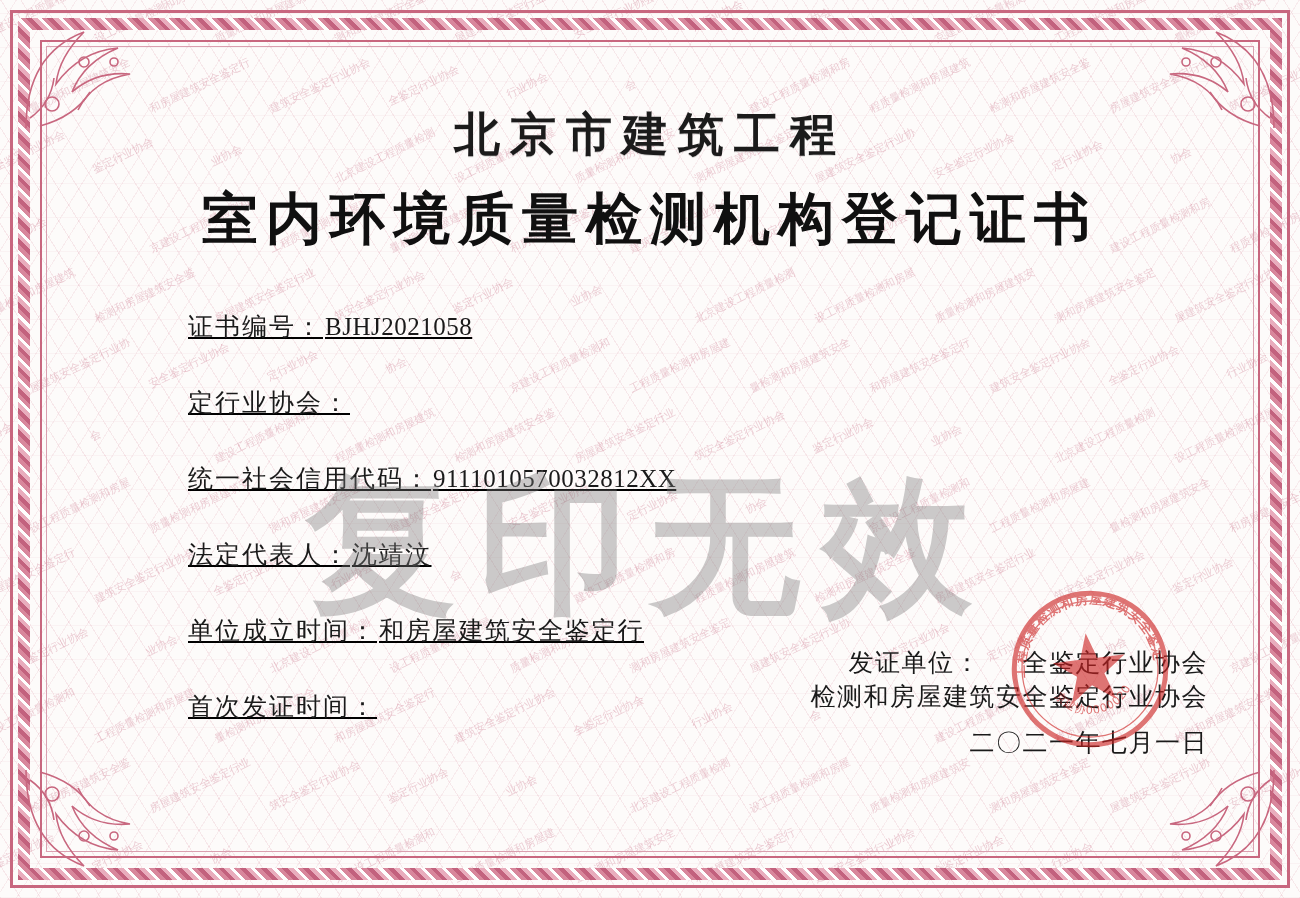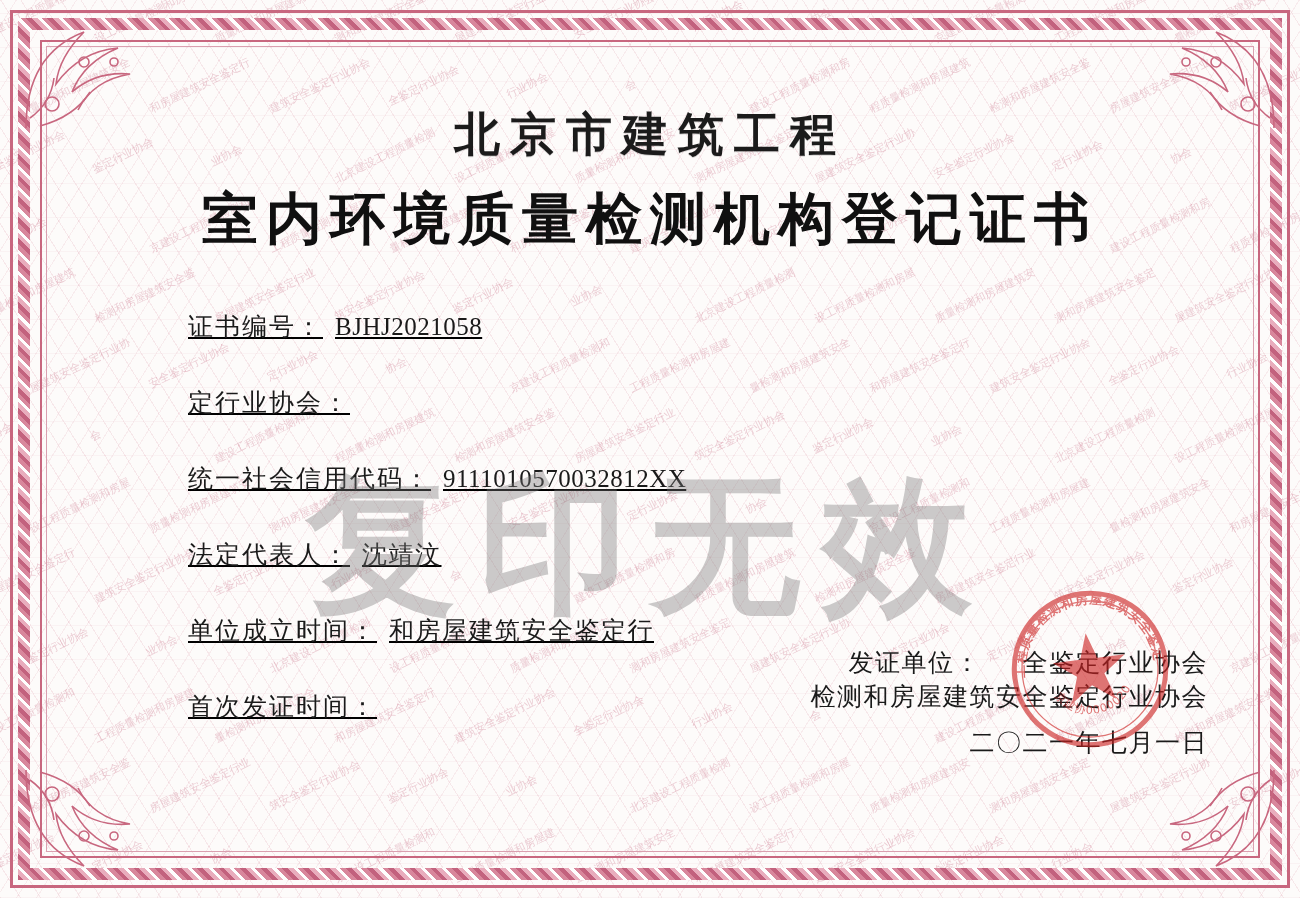--- a/index.html
+++ b/index.html
@@ -139,21 +139,21 @@
     font-size: 25px;
     color: #1a1a1a;
     letter-spacing: 1.2px;
   }
   .field-label {
     white-space: nowrap;
     letter-spacing: 2px;
   }
   .field-value {
     white-space: nowrap;
-    margin-left: 12px;
+    margin-left: 2px;
     letter-spacing: 1.5px;
   }
   .field-value.latin {
     font-family: "Liberation Serif", serif;
     letter-spacing: 0.5px;
   }
 
   
   .issuer {
     position: absolute;

